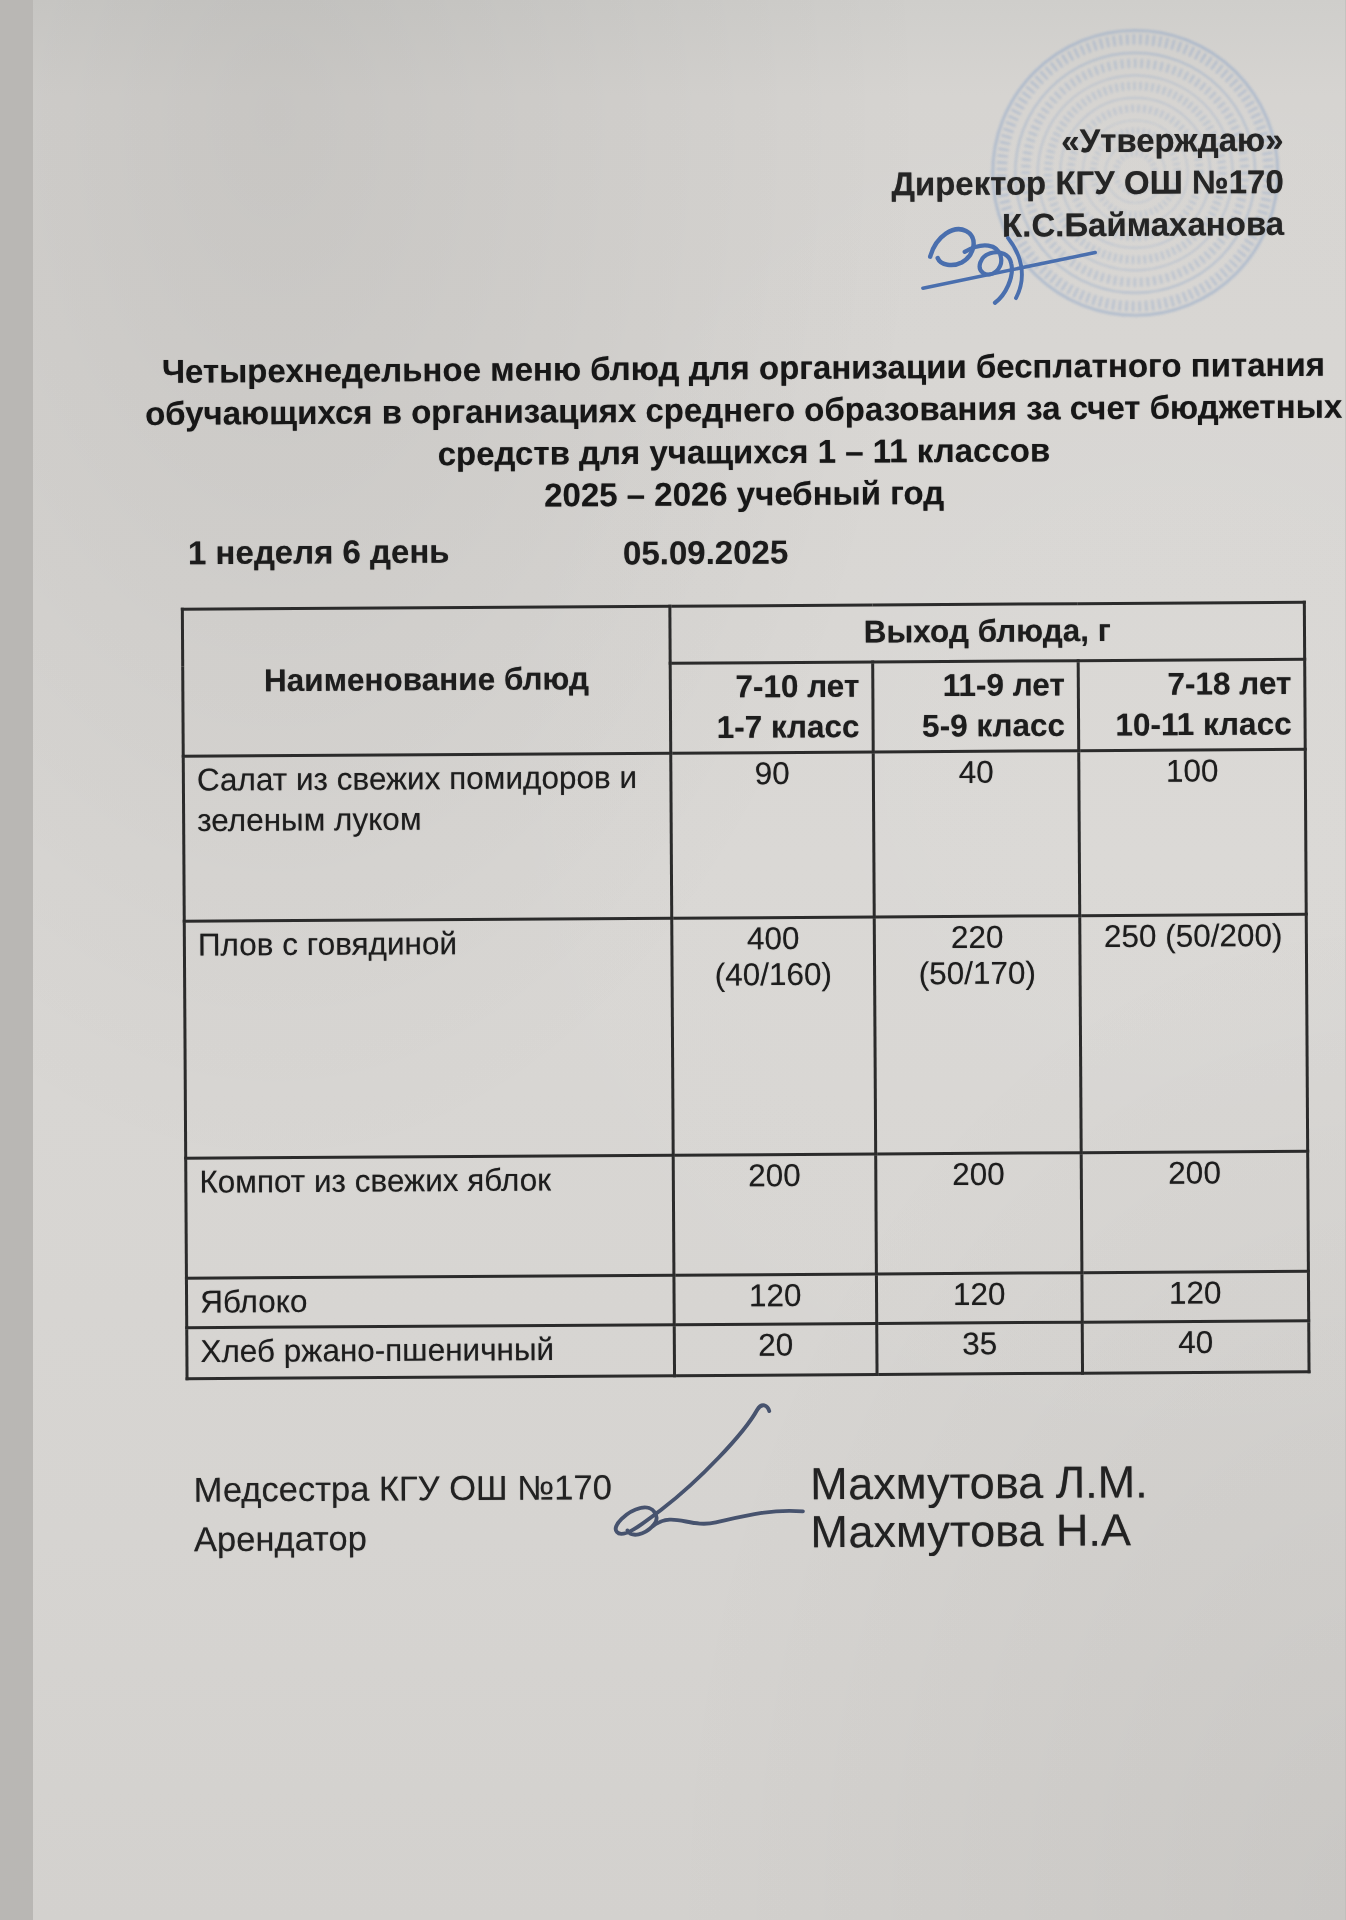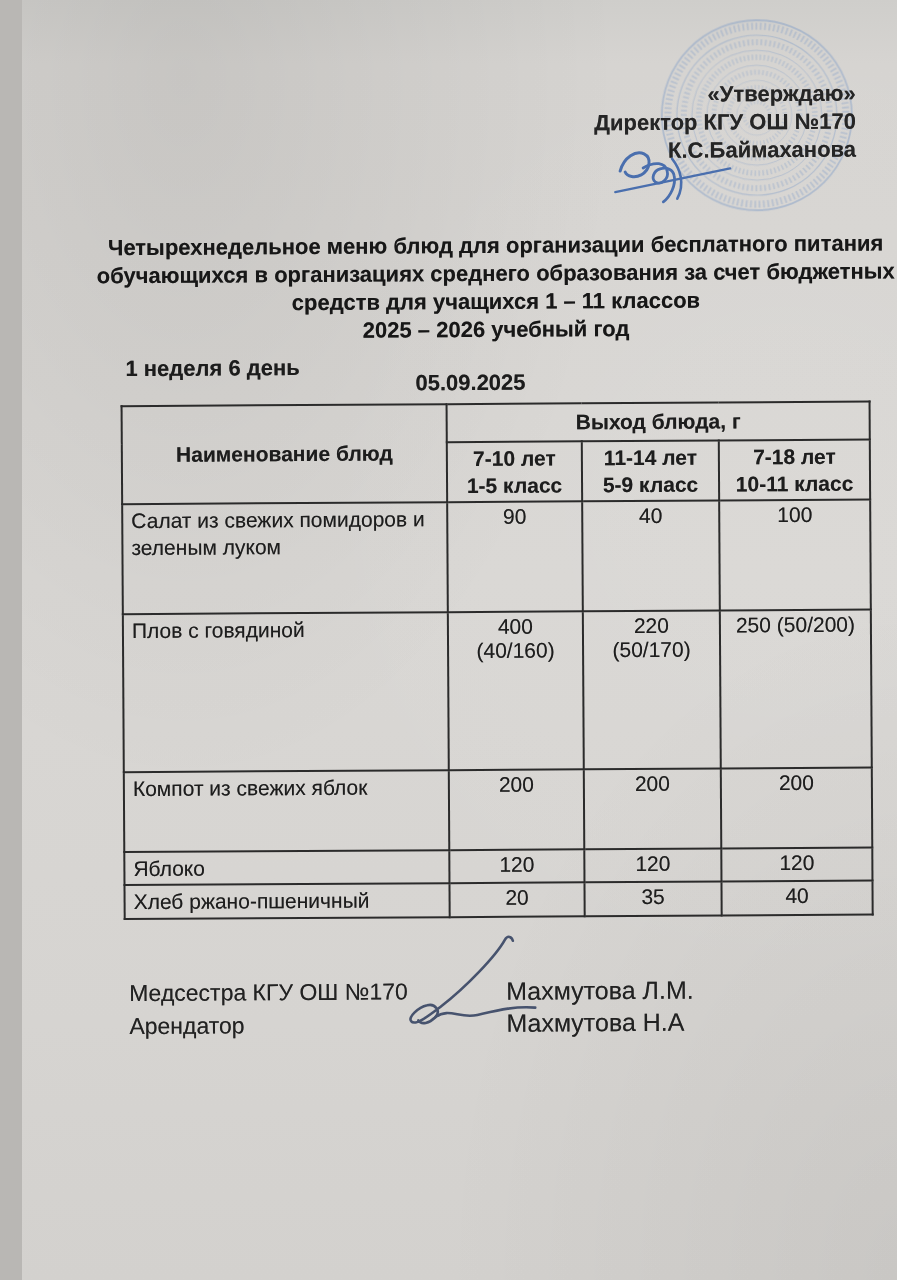--- a/index.html
+++ b/index.html
@@ -23,35 +23,35 @@
   
   .approval{position:absolute;top:82px;right:60px;text-align:right;font-size:22px;line-height:28px;font-weight:600;color:#252525;}
   .approval div{white-space:nowrap;}
   .sig-top{position:absolute;left:593px;top:140px;width:125px;height:72px;}
 
   
   .title{position:absolute;left:70px;top:232px;width:812px;text-align:center;font-weight:bold;font-size:22px;line-height:28px;color:#171717;}
 
   
   .week-row{position:absolute;left:105px;top:354px;width:700px;font-weight:bold;font-size:22px;color:#1c1c1c;}
-  .date{position:absolute;left:290px;top:16px;}
+  .date{position:absolute;left:290px;top:2px;}
 
   
   table.menu{position:absolute;left:100px;top:403px;width:748px;border-collapse:collapse;table-layout:fixed;font-size:21px;color:#1d1d1d;}
   table.menu th, table.menu td{border:2px solid #2b2b2b;padding:2px 8px;overflow:hidden;}
   table.menu th{font-weight:bold;text-align:center;vertical-align:middle;}
   tr.hrow1{height:38px;} tr.hrow2{height:57px;}
   tr.r0{height:110px;} tr.r1{height:158px;} tr.r2{height:80px;} tr.r3{height:29px;} tr.r4{height:26px;}
   td.name{text-align:left;vertical-align:top;line-height:1.3;padding-top:4px;}
   td.val{text-align:center;vertical-align:top;padding-top:3px;}
-  .age-line{line-height:27px;}
+  .age-line{line-height:27px;text-align:right;}
 
   
   .footer-left{position:absolute;left:105px;top:975px;font-size:23px;line-height:33px;color:#222;}
-  .footer-right{position:absolute;left:482px;top:975px;font-size:25px;line-height:32px;color:#222;}
+  .footer-right{position:absolute;left:516px;top:975px;font-size:30px;line-height:32px;color:#222;}
   .sig-bottom{position:absolute;left:372px;top:932px;width:152px;height:118px;}
 </style>
 </head>
 <body>
 
 <div class="photo">
   <div class="content">
 
     <svg class="stamp" viewBox="0 0 202 202">
       <g fill="none" stroke="#7d9bc7">
@@ -105,24 +105,24 @@
           <col style="width:151px">
         </colgroup>
       <tbody>
         <tr class="hrow1">
           <th rowspan="2">Наименование блюд</th>
           <th colspan="3">Выход блюда, г</th>
         </tr>
         <tr class="hrow2">
           <th>
             <div class="age-line">7-10 лет</div>
-            <div class="age-line">1-5 класс</div>
+            <div class="age-line">1-7 класс</div>
           </th>
           <th>
-            <div class="age-line">11-14 лет</div>
+            <div class="age-line">11-9 лет</div>
             <div class="age-line">5-9 класс</div>
           </th>
           <th>
             <div class="age-line">7-18 лет</div>
             <div class="age-line">10-11 класс</div>
           </th>
         </tr>
         <tr class="r0">
           <td class="name">Салат из свежих помидоров и зеленым луком</td>
           <td class="val">90</td>

